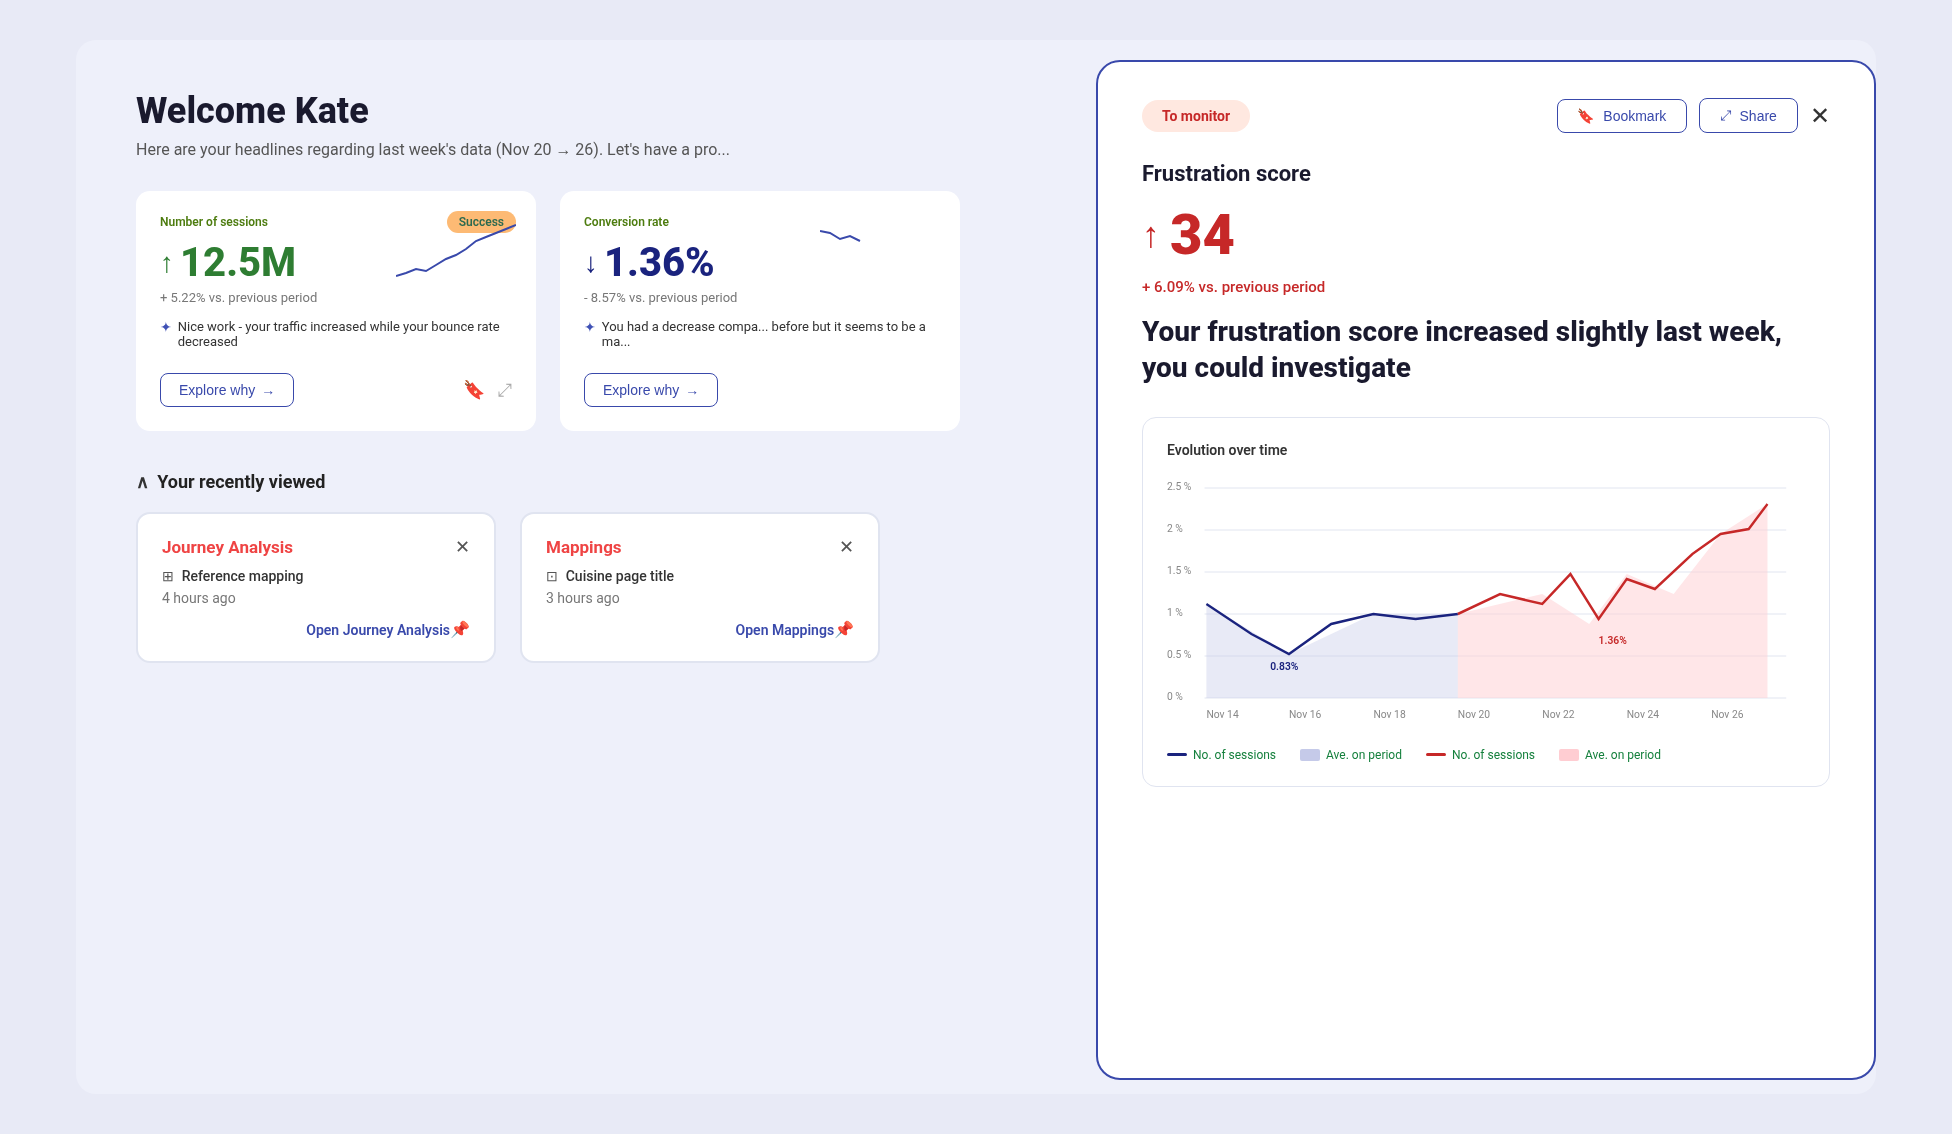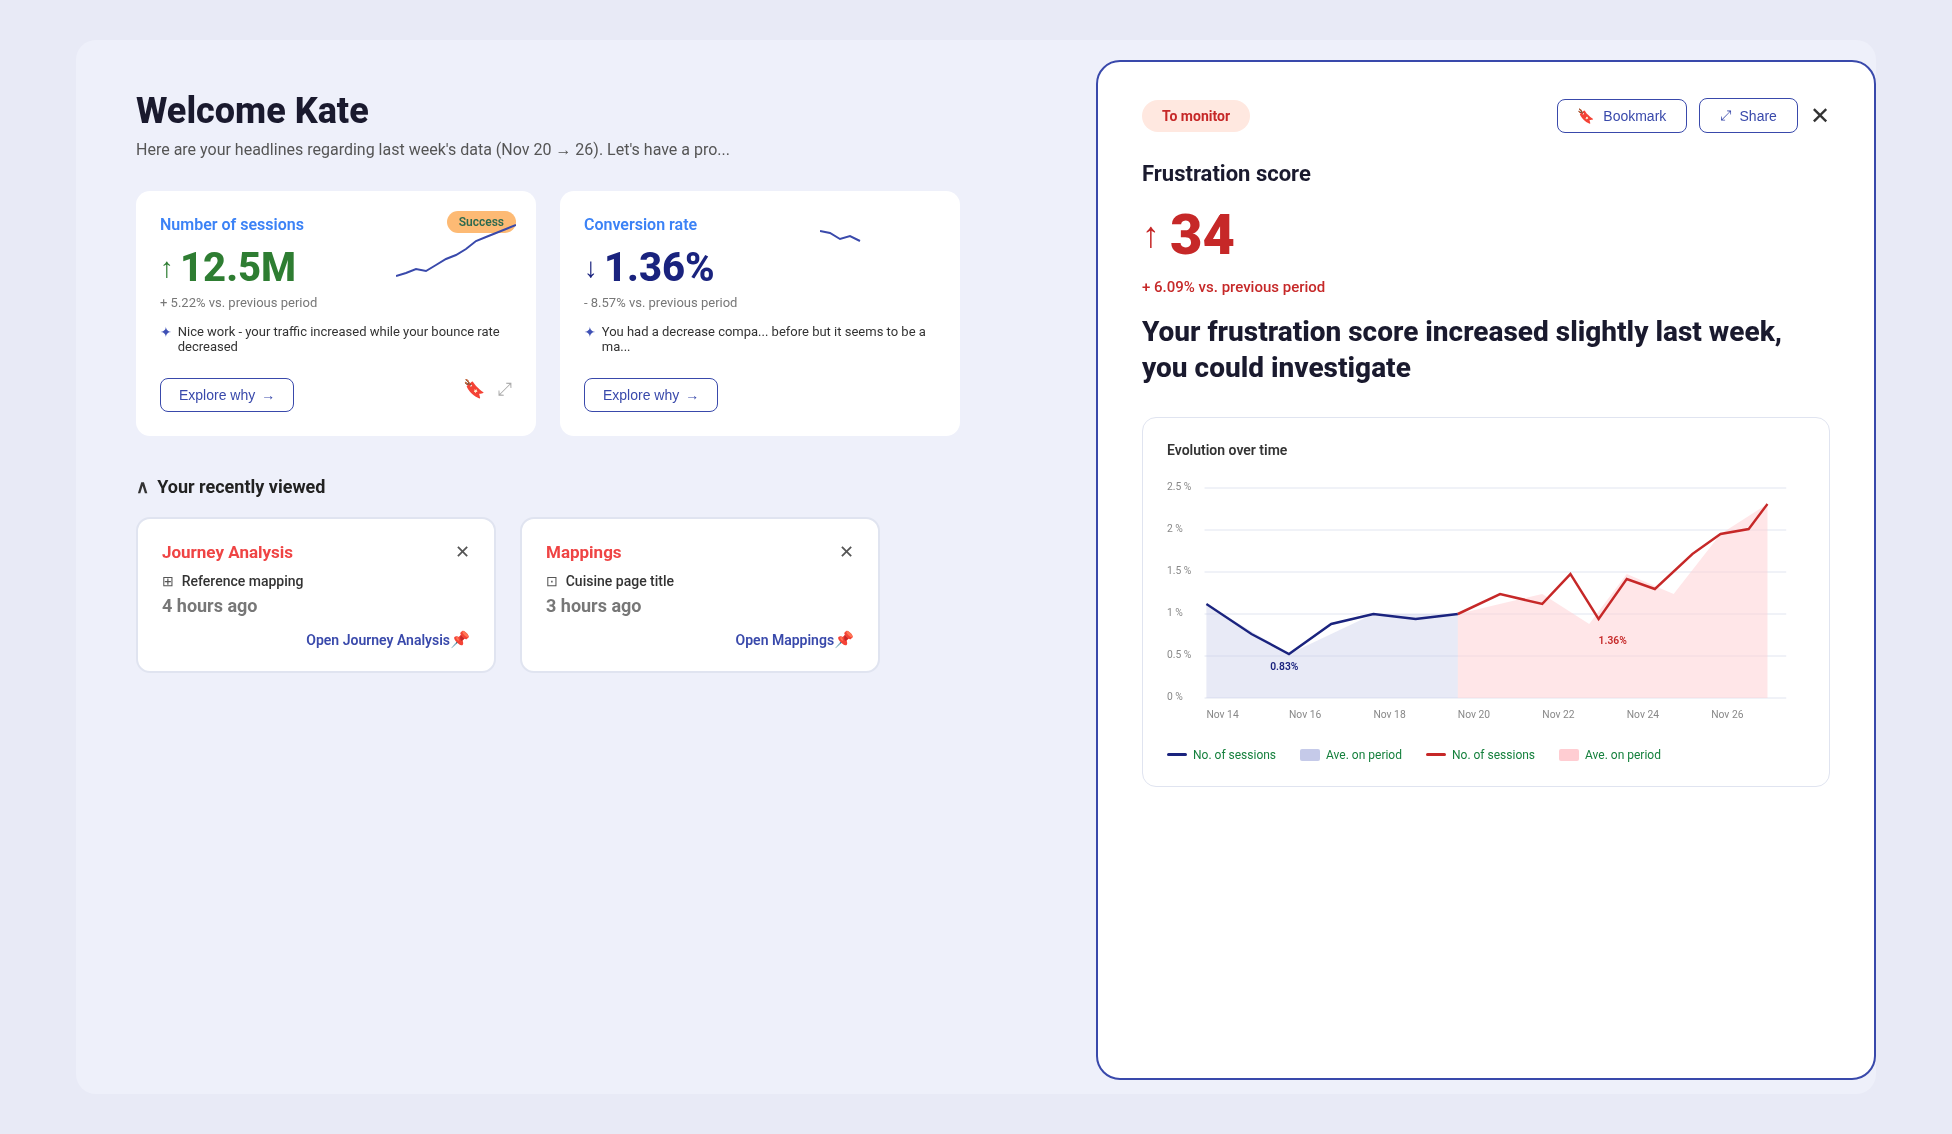--- a/index.html
+++ b/index.html
@@ -48,23 +48,23 @@
     .metric-card {
       background: #fff;
       border-radius: 14px;
       padding: 24px;
       width: 400px;
       min-height: 220px;
       position: relative;
       overflow: hidden;
     }
     .metric-card-title {
-      font-size: 16px;
+      font-size: 12px;
       font-weight: 600;
-      color: #3b82f6;
+      color: #4d7c0f;
       margin-bottom: 4px;
     }
     .success-badge {
       position: absolute;
       top: 20px; right: 20px;
       background: #fdba74;
       color: #2d6a4f;
       font-size: 12px;
       font-weight: 600;
       padding: 4px 12px;
@@ -93,20 +93,21 @@
       font-size: 13px;
       color: #333;
       margin-bottom: 16px;
       display: flex;
       align-items: flex-start;
       gap: 6px;
     }
     .sparkle-icon { color: #3f51b5; font-size: 14px; }
     .card-footer {
       display: flex;
+      align-items: center;
       justify-content: space-between;
       margin-top: 24px;
     }
     .explore-btn {
       border: 1.5px solid #3949ab;
       border-radius: 8px;
       padding: 8px 18px;
       font-size: 14px;
       color: #3949ab;
       background: transparent;
@@ -168,24 +169,23 @@
       display: flex;
       align-items: center;
       gap: 8px;
       font-size: 14px;
       color: #333;
       font-weight: 500;
       margin-bottom: 6px;
     }
     .grid-icon { color: #555; font-size: 14px; }
     .time-ago {
-      font-size: 18px;
+      font-size: 14px;
       color: #777;
       margin-bottom: 14px;
-      font-weight: bold;
     }
     .open-link {
       font-size: 14px;
       color: #3949ab;
       text-decoration: none;
       font-weight: 600;
       display: flex;
       align-items: center;
       justify-content: flex-end;
     }

